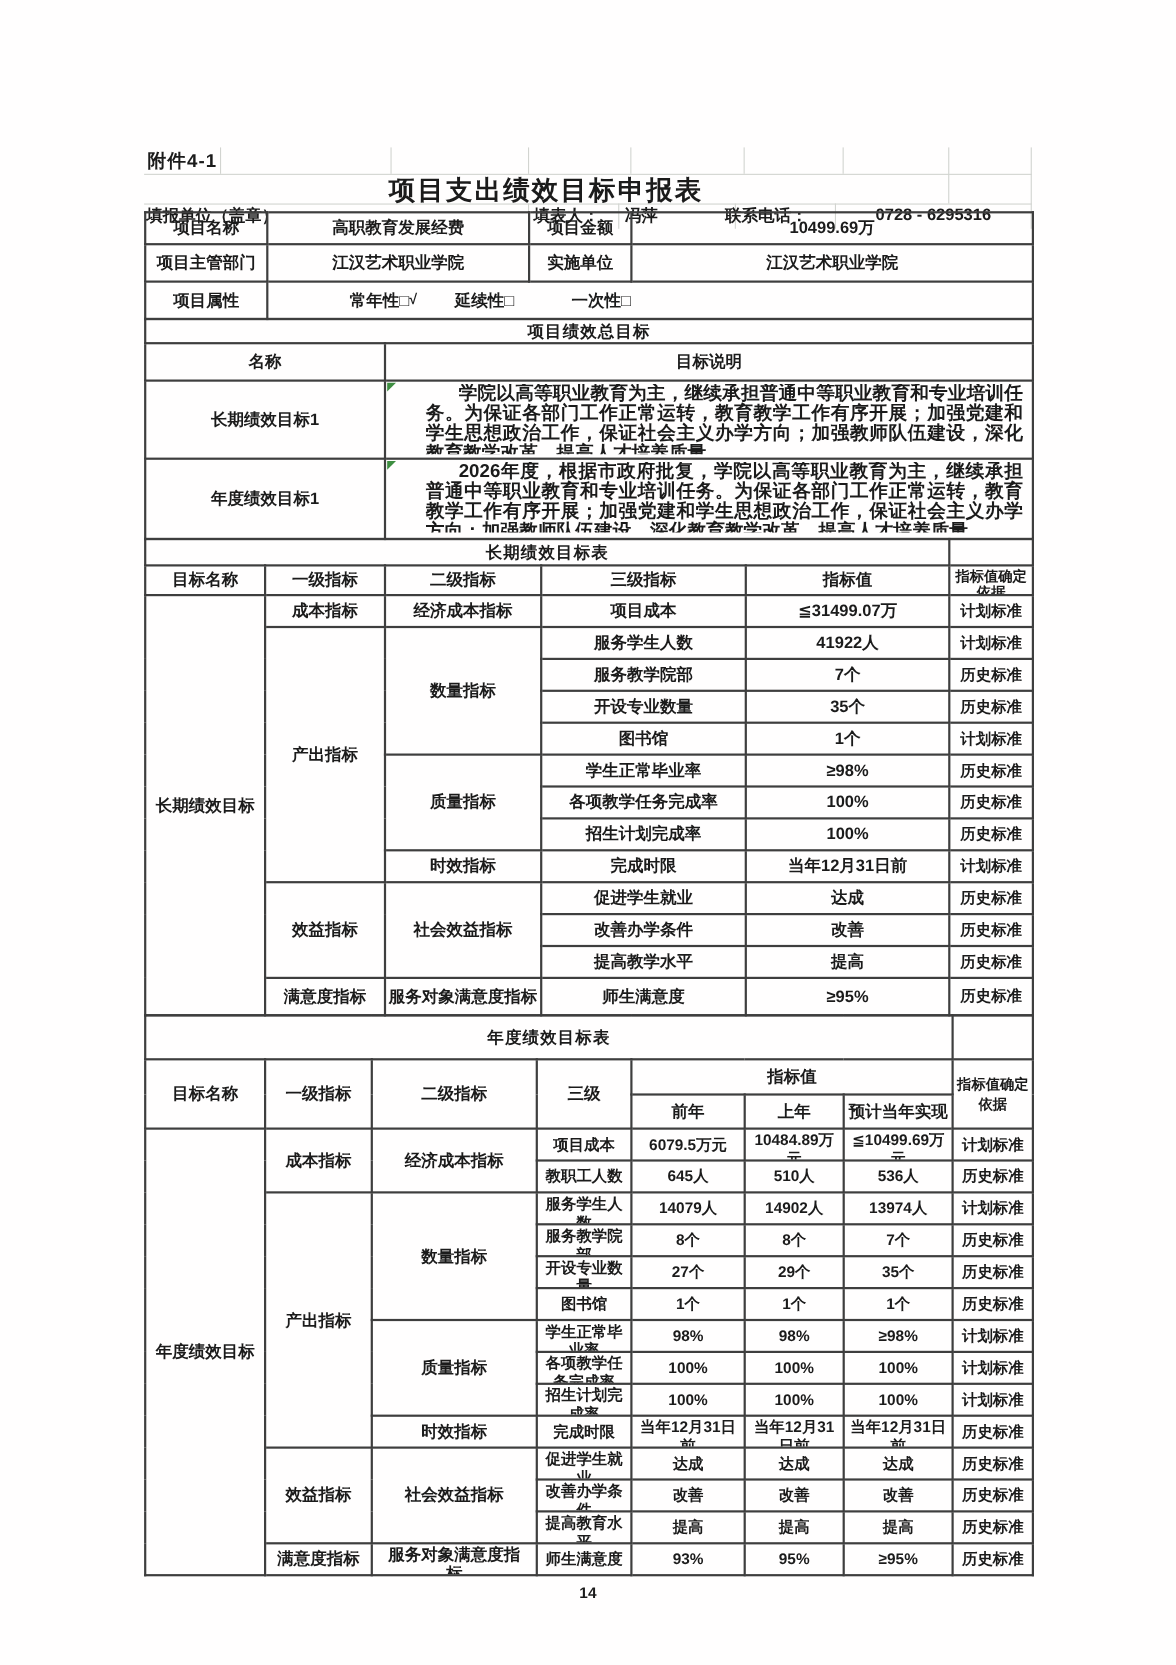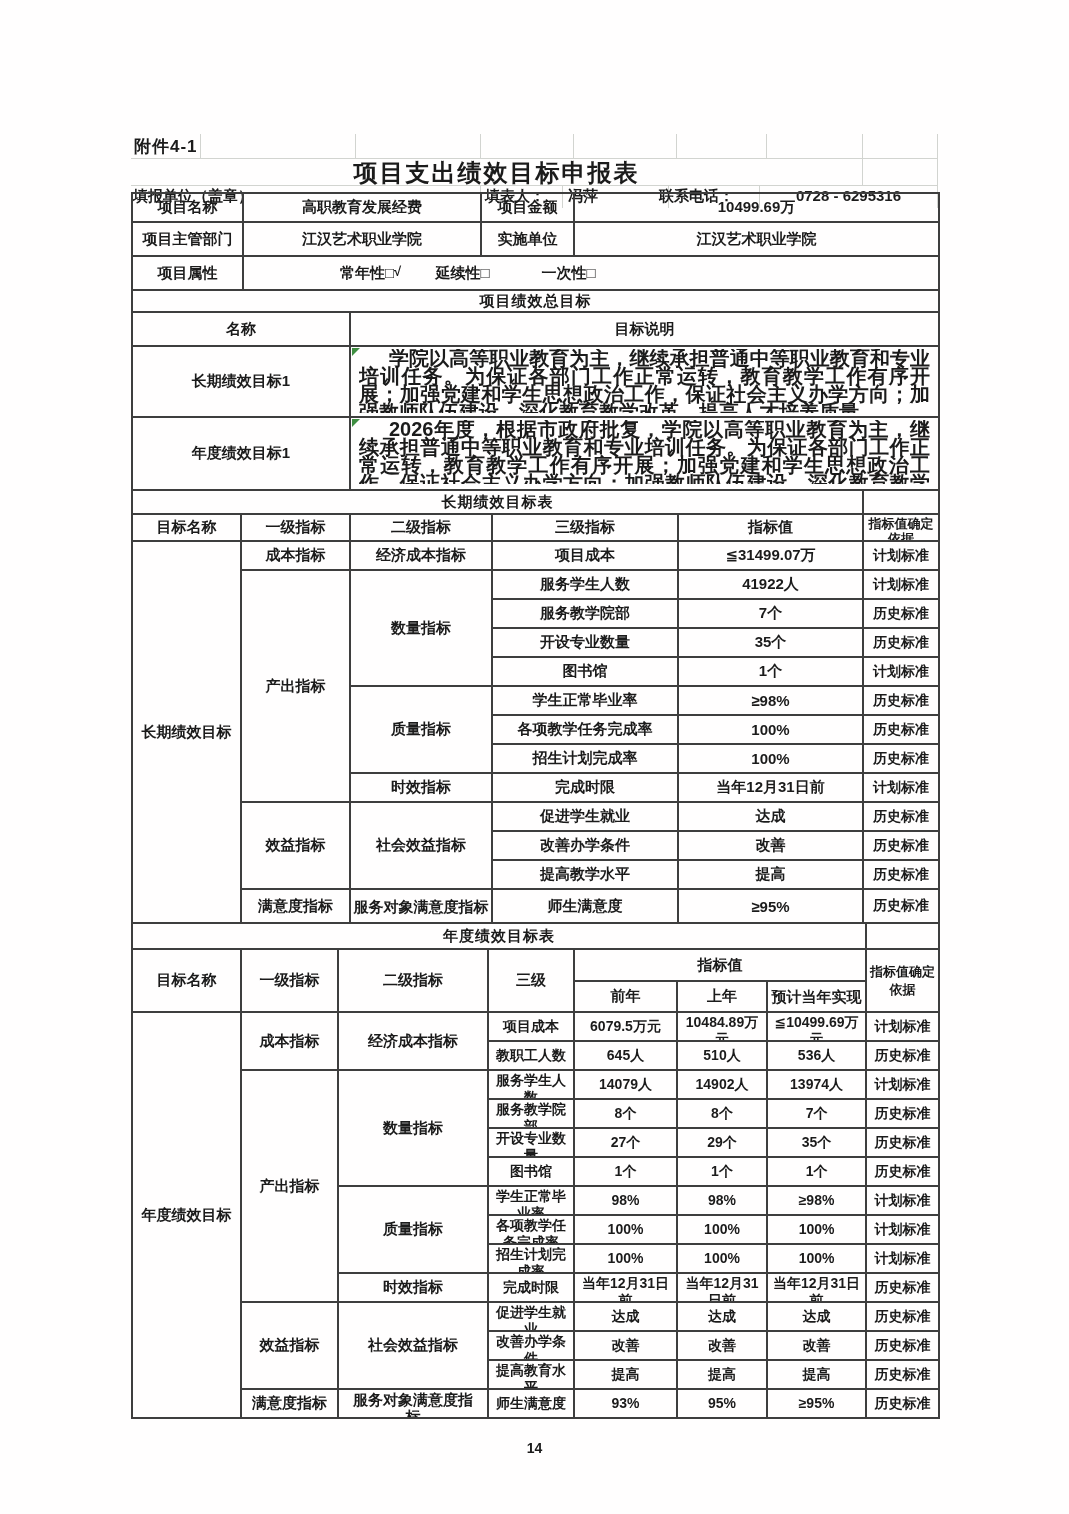--- a/index.html
+++ b/index.html
@@ -16,33 +16,33 @@
   
   .frame{position:absolute;left:131px;top:192px;width:807px;}
   table{border-collapse:collapse;table-layout:fixed;width:807px;margin-top:-2px;}
   table:first-child{margin-top:0;}
   td{border:2px solid #3e3e3e;text-align:center;vertical-align:middle;
      font-size:15px;font-weight:700;padding:0 2px;overflow:hidden;}
   .sect{font-size:15px;letter-spacing:1px;}
   .clip{max-height:26px;overflow:hidden;line-height:17px;}
   .clip30{max-height:30px;overflow:hidden;line-height:17px;}
   .r29{height:29px;} .r28{height:34px;} .r27{height:27px;} .r22{height:22px;}
-  .r24{height:24px;} .r25{height:26px;margin-top:38px;} .r34{height:34px;} .r31{height:31px;} .r32{height:32px;}
+  .r24{height:24px;} .r25{height:40px;margin-top:38px;} .r34{height:34px;} .r31{height:31px;} .r32{height:32px;}
   .r71{height:71px;} .r73{height:73px;}
   .desc{text-align:left;vertical-align:top;position:relative;padding:2px 8px 0 8px;}
   .desc-inner{max-height:64px;overflow:hidden;line-height:18px;text-indent:30px;
-              text-align:justify;font-size:20px;font-weight:700;}
+              text-align:justify;font-size:17px;font-weight:700;margin-left:28px;}
   .tri{position:absolute;top:1px;left:1px;width:0;height:0;
        border-top:8px solid #3e8e41;border-right:8px solid transparent;}
   .basis-h{font-size:13px;}
   .basis-h .clip{max-height:24px;overflow:hidden;line-height:15px;}
   .f14{font-size:14px;}
   .pad8{padding:0 8px;}
   .attr-cell{text-align:left;}
-  .attr-opt1{margin-left:94px;} .attr-opt2{margin-left:30px;} .attr-opt3{margin-left:48px;}
+  .attr-opt1{margin-left:72px;} .attr-opt2{margin-left:30px;} .attr-opt3{margin-left:48px;}
   .chk{font-size:13px;position:relative;top:-2px;}
   .pagenum{left:0;top:1440px;width:1069px;text-align:center;font-size:14px;font-weight:700;}
 </style>
 </head>
 <body>
 
 <div class="page">
 
   <div class="gl glh abs" style="left:131px;top:158px;width:807px;"></div>
   <div class="gl glh abs" style="left:131px;top:185px;width:807px;"></div>

